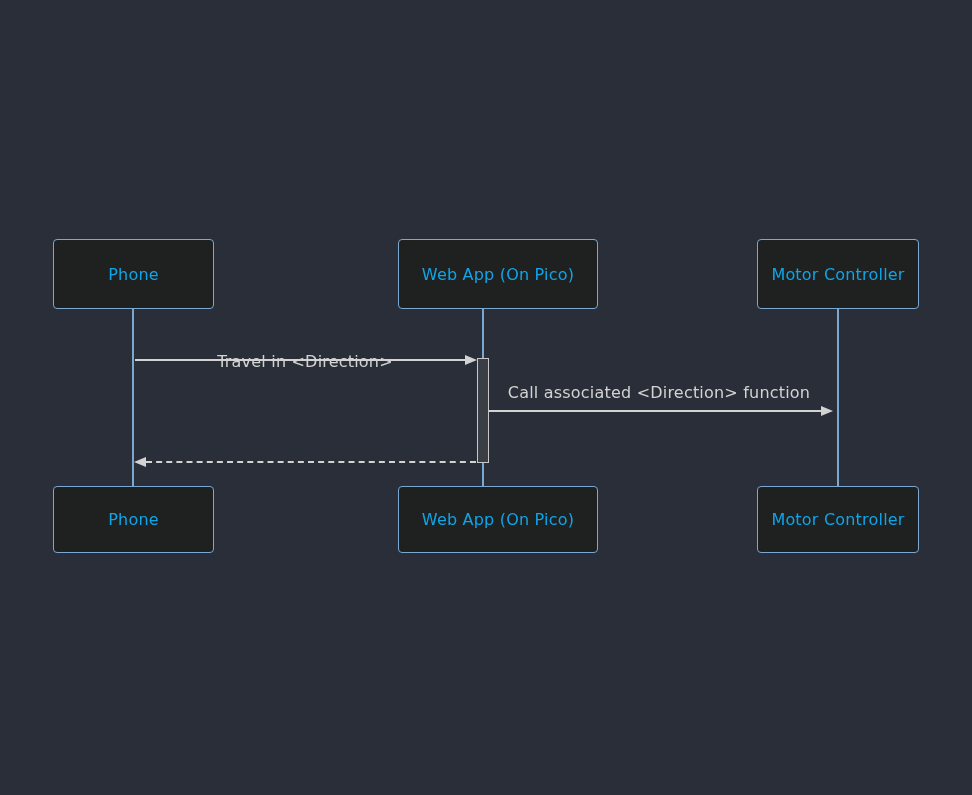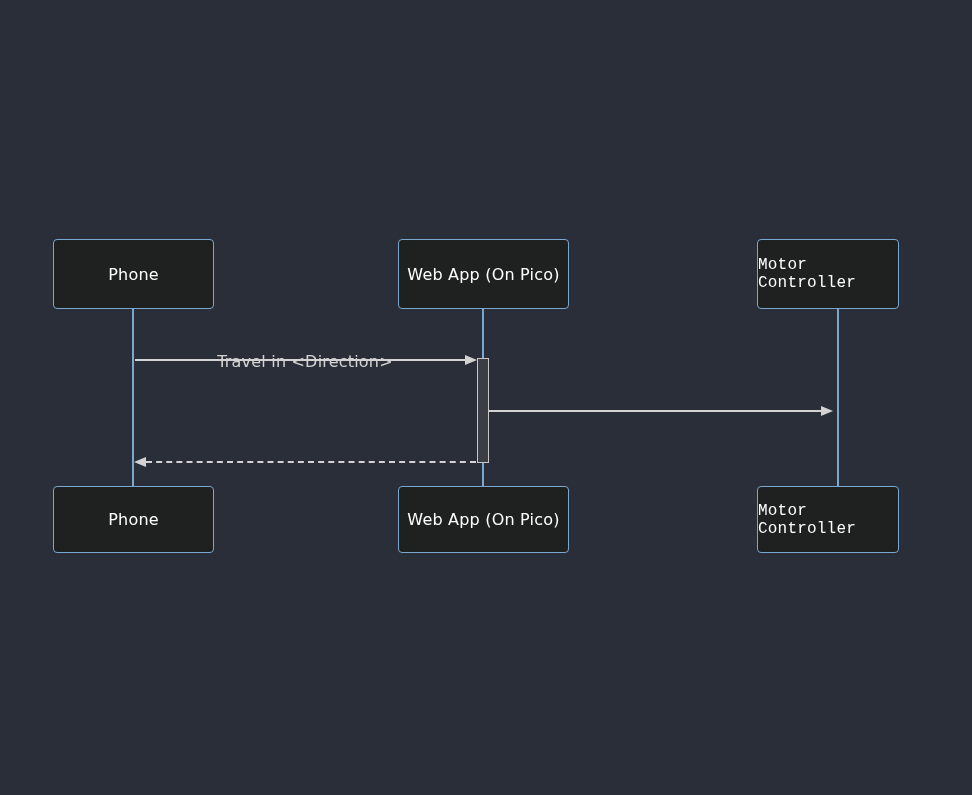--- a/index.html
+++ b/index.html
@@ -17,29 +17,29 @@
   }
   .actor-box {
     position: absolute;
     box-sizing: border-box;
     background: #1f2020;
     border: 1.5px solid #7aa8d1;
     border-radius: 4px;
     display: flex;
     align-items: center;
     justify-content: center;
-    color: #ffffff;
+    color: #0ea5e9;
     font-size: 16px;
     letter-spacing: 0.2px;
   }
   .actor-box.top { top: 239px; height: 70px; }
   .actor-box.bottom { top: 486px; height: 67px; }
   .actor-phone  { left: 53px;  width: 161px; }
-  .actor-webapp { left: 398px; width: 171px; }
-  .actor-motor  { left: 757px; width: 142px; font-family: Liberation Mono, monospace; }
+  .actor-webapp { left: 398px; width: 200px; }
+  .actor-motor  { left: 757px; width: 162px; }
 
   .lifeline {
     position: absolute;
     top: 309px;
     height: 177px;
     width: 2px;
     background: #7aa8d1;
   }
   .lifeline-phone  { left: 132px; }
   .lifeline-webapp { left: 482px; }
@@ -111,20 +111,21 @@
   <div class="lifeline lifeline-phone"></div>
   <div class="lifeline lifeline-webapp"></div>
   <div class="lifeline lifeline-motor"></div>
 
   <div class="activation"></div>
 
   <div class="msg-label msg-label-1">Travel in &lt;Direction&gt;</div>
   <div class="msg-line msg-line-1"></div>
   <div class="arrowhead right arrowhead-1"></div>
 
+  <div class="msg-label msg-label-2">Call associated &lt;Direction&gt; function</div>
   <div class="msg-line msg-line-2"></div>
   <div class="arrowhead right arrowhead-2"></div>
 
   <div class="msg-line dashed msg-line-3"></div>
   <div class="arrowhead left arrowhead-3"></div>
 
   <div class="actor-box bottom actor-phone">
     <span>Phone</span>
   </div>
   <div class="actor-box bottom actor-webapp">

